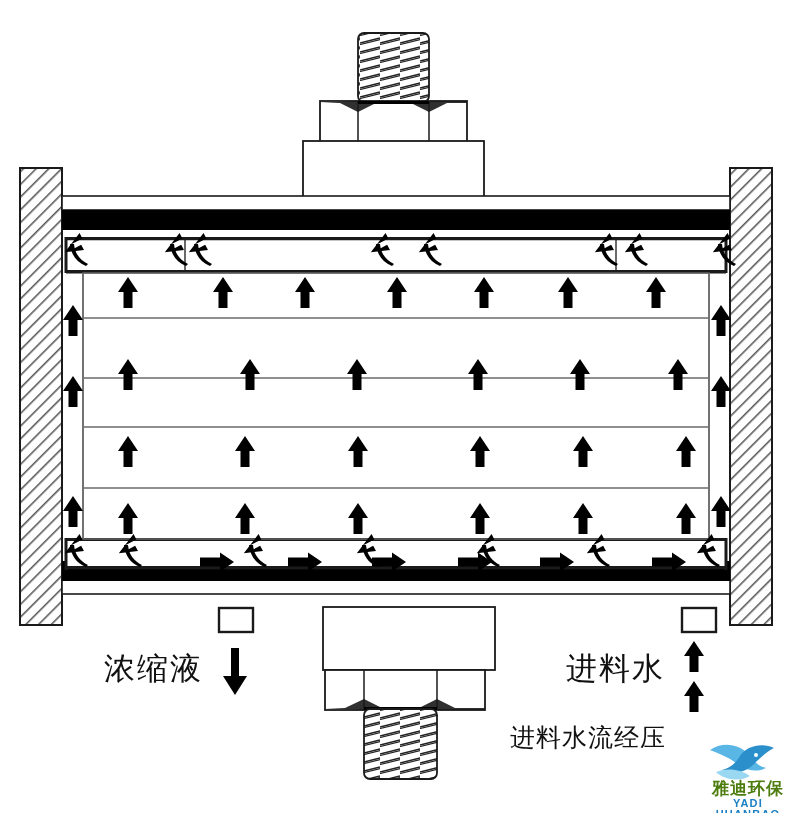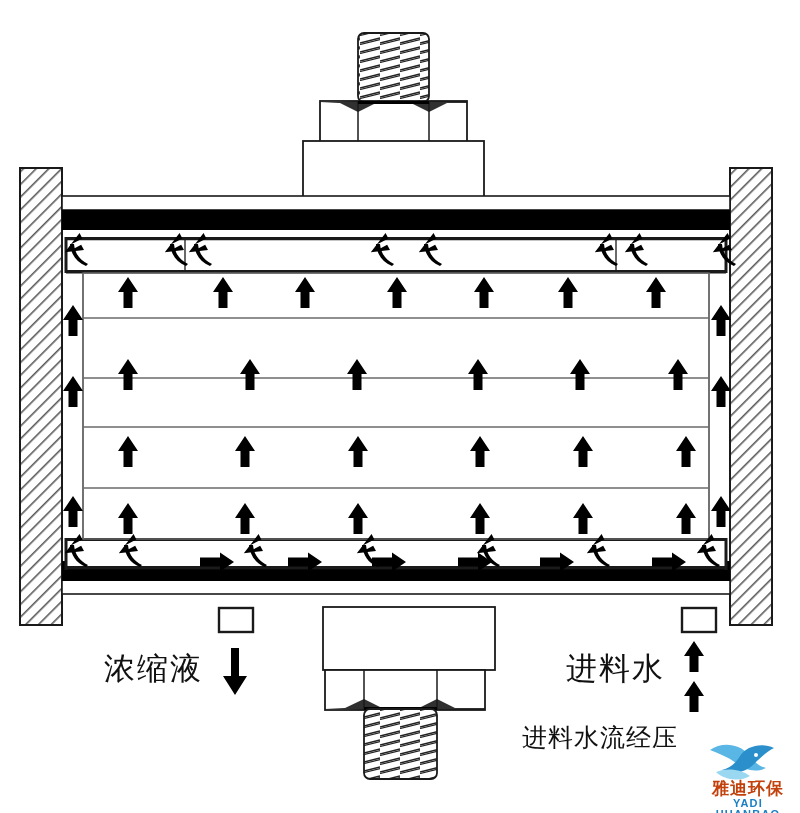--- a/index.html
+++ b/index.html
@@ -2,23 +2,23 @@
 <html><head>
 <meta charset="utf-8">
 <style>
   html,body{margin:0;padding:0;background:#ffffff;}
   body{font-family:"Liberation Sans","DejaVu Sans",sans-serif;}
   #stage{position:relative;width:800px;height:813px;background:#fff;overflow:hidden;}
   #svgroot{position:absolute;left:0;top:0;width:800px;height:813px;}
   .lbl{position:absolute;font-family:"DejaVu Sans","Liberation Sans",sans-serif;color:#111;white-space:nowrap;}
   #lbl-concentrate{left:104px;top:648px;font-size:31px;letter-spacing:2px;}
   #lbl-feedwater{left:566px;top:648px;font-size:31px;letter-spacing:2px;}
-  #note-block{position:absolute;left:522px;top:722px;font-size:25px;line-height:31px;letter-spacing:1px;color:#111;}
+  #note-block{position:absolute;left:510px;top:722px;font-size:25px;line-height:31px;letter-spacing:1px;color:#111;}
   #logo-text{position:absolute;left:699px;top:780px;width:98px;text-align:center;}
-  #logo-cn{font-size:17px;font-weight:bold;color:#c2410c;letter-spacing:1px;line-height:18px;}
+  #logo-cn{font-size:17px;font-weight:bold;color:#4d7c0f;letter-spacing:1px;line-height:18px;}
   #logo-en{font-size:11px;font-weight:bold;color:#1b7fc4;letter-spacing:1.2px;line-height:11px;}
 </style>
 </head>
 <body>
 
 <div id="stage">
 
   <svg id="svgroot" viewBox="0 0 800 813">
     <defs>
       <pattern id="hatchPat" width="9" height="9" patternTransform="rotate(45)" patternUnits="userSpaceOnUse">

